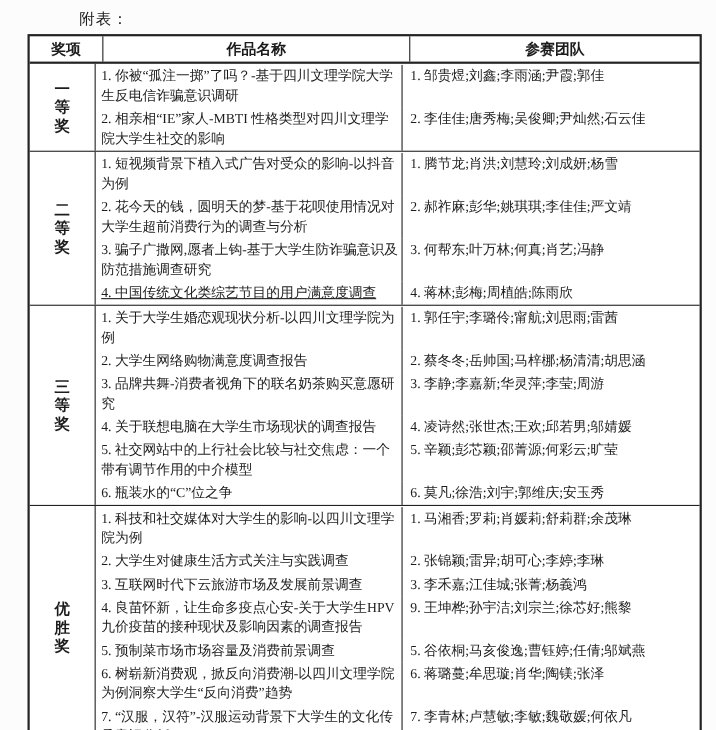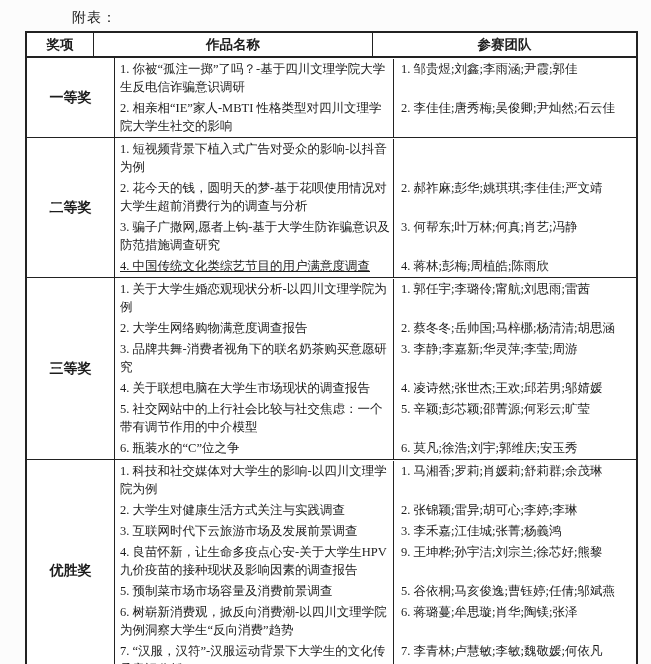--- a/index.html
+++ b/index.html
@@ -33,21 +33,21 @@
   .header-row .hc{padding:3px 0 2px 0;}
   .hc1{width:67px;border-right:1px solid #222;}
   .hc2{width:279px;border-right:1px solid #222;}
   .hc3{flex:1;}
   .section-row{
     display:flex;
     border-bottom:1px solid #222;
   }
   .section-row:last-child{border-bottom:none;}
   .award-cell{
-    width:88px;
+    width:60px;
     border-right:1px solid #222;
     display:flex;align-items:center;justify-content:center;
     text-align:center;
     font-family:"Liberation Sans","DejaVu Sans",sans-serif;
     font-weight:bold;
     font-size:14px;
     line-height:17px;
     padding:2px 20px;
   }
   .pair-grid{
@@ -89,20 +89,21 @@
             <div class="work-cell" style="grid-row: 1;">1. 你被“孤注一掷”了吗？-基于四川文理学院大学生反电信诈骗意识调研</div>
             <div class="team-cell" style="grid-row: 1;">1. 邹贵煜;刘鑫;李雨涵;尹霞;郭佳</div>
             <div class="work-cell" style="grid-row: 2;">2. 相亲相“IE”家人-MBTI 性格类型对四川文理学院大学生社交的影响</div>
             <div class="team-cell" style="grid-row: 2;">2. 李佳佳;唐秀梅;吴俊卿;尹灿然;石云佳</div>
           </div>
         </div>
         <div class="section-row">
           <div class="award-cell">二等奖</div>
           <div class="pair-grid">
             <div class="work-cell" style="grid-row: 1;">1. 短视频背景下植入式广告对受众的影响-以抖音为例</div>
+            <div class="team-cell" style="grid-row: 1;">1. 腾节龙;肖洪;刘慧玲;刘成妍;杨雪</div>
             <div class="work-cell" style="grid-row: 2;">2. 花今天的钱，圆明天的梦-基于花呗使用情况对大学生超前消费行为的调查与分析</div>
             <div class="team-cell" style="grid-row: 2;">2. 郝祚麻;彭华;姚琪琪;李佳佳;严文靖</div>
             <div class="work-cell" style="grid-row: 3;">3. 骗子广撒网,愿者上钩-基于大学生防诈骗意识及防范措施调查研究</div>
             <div class="team-cell" style="grid-row: 3;">3. 何帮东;叶万林;何真;肖艺;冯静</div>
             <div class="work-cell" style="grid-row: 4; text-decoration: underline;">4. 中国传统文化类综艺节目的用户满意度调查</div>
             <div class="team-cell" style="grid-row: 4;">4. 蒋林;彭梅;周植皓;陈雨欣</div>
           </div>
         </div>
         <div class="section-row">
           <div class="award-cell">三等奖</div>

